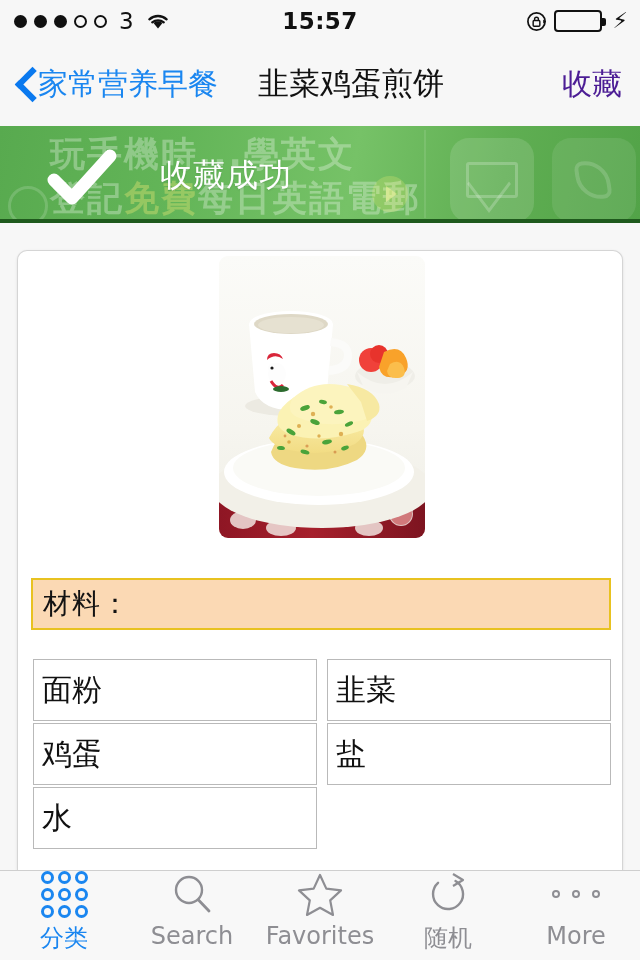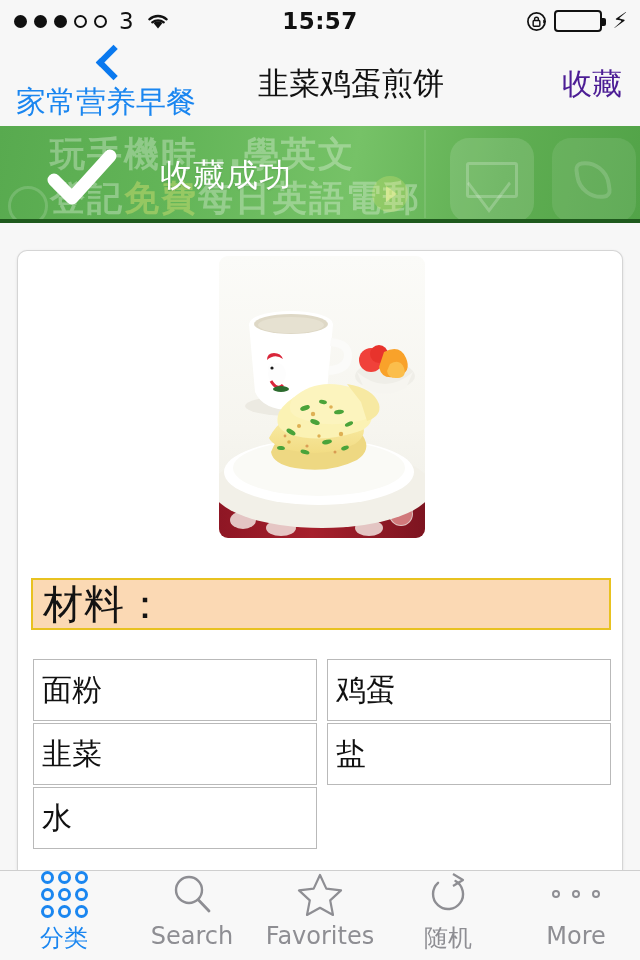--- a/index.html
+++ b/index.html
@@ -47,21 +47,21 @@
 
   
   .navbar {
     position: absolute; top: 42px; left: 0;
     width: 640px; height: 84px;
     background: #f7f7f7;
     display: flex; align-items: center;
   }
   .nav-back {
     display: flex; align-items: center; gap: 4px;
-    position: absolute; left: 16px; flex-direction: column;
+    position: absolute; left: 16px;
   }
   .chev {
     width: 18px; height: 32px;
     position: relative;
   }
   .chev::before {
     content: ""; position: absolute; left: 4px; top: 4px;
     width: 19px; height: 19px;
     border-left: 6px solid #0a79ef; border-bottom: 6px solid #0a79ef;
     transform: rotate(45deg);
@@ -177,21 +177,21 @@
   .photo-canvas { position: absolute; inset: 0; }
 
   .section-header {
     position: absolute; left: 13px; top: 327px;
     width: 580px; height: 52px;
     background: #fbd9b4;
     border: 2px solid #e8c220;
     display: flex; align-items: center;
   }
   .section-header-label {
-    font-size: 40px; color: #131313; margin-left: 10px; letter-spacing: 1px;
+    font-size: 28px; color: #131313; margin-left: 10px; letter-spacing: 1px;
   }
 
   .ingredients {
     position: absolute; left: 15px; top: 408px;
     width: 578px;
     display: grid;
     grid-template-columns: 1fr 1fr;
     gap: 2px 10px;
   }
   .ing-cell {
@@ -410,22 +410,22 @@
         </g>
       </svg>
     </div>
 
     <div class="section-header">
       <span class="section-header-label">材料：</span>
     </div>
 
     <div class="ingredients">
       <div class="ing-cell">面粉</div>
+      <div class="ing-cell">韭菜</div>
       <div class="ing-cell">鸡蛋</div>
-      <div class="ing-cell">韭菜</div>
       <div class="ing-cell">盐</div>
       <div class="ing-cell">水</div>
       <div class="ing-cell empty"></div>
     </div>
   </div>
 
   <div class="tabbar">
 
     <div class="tab active">
       <span class="tab-icon">

